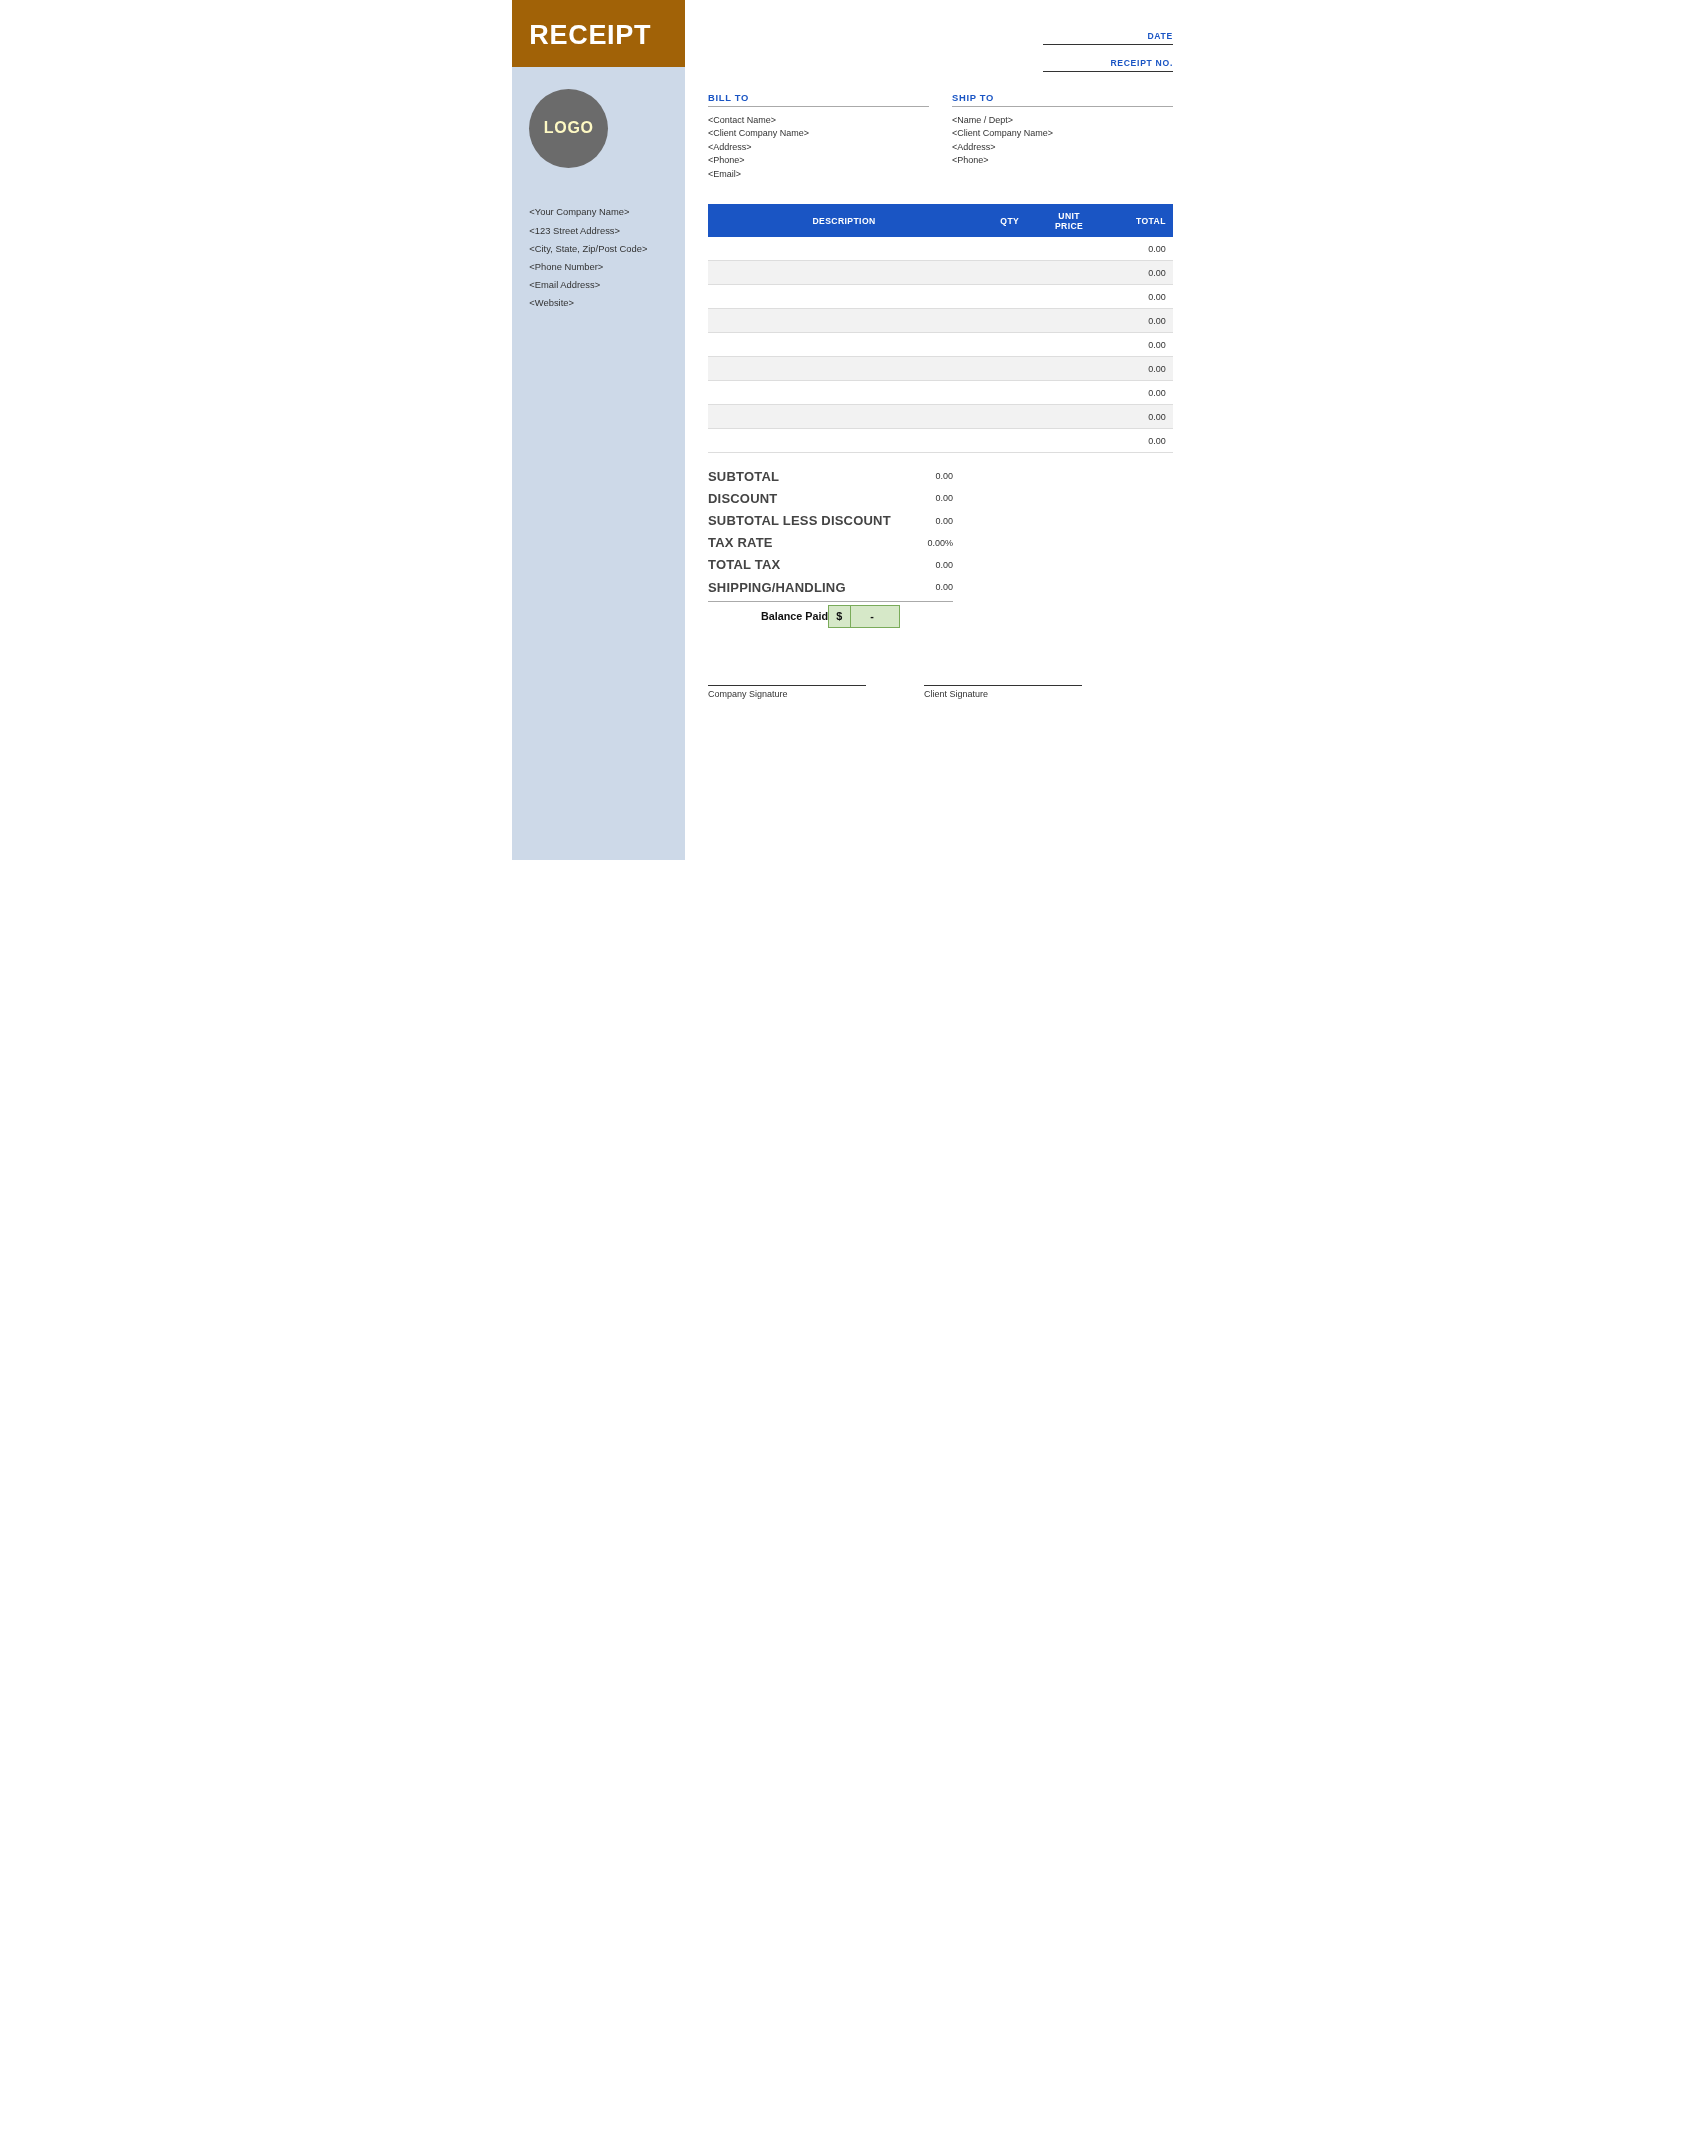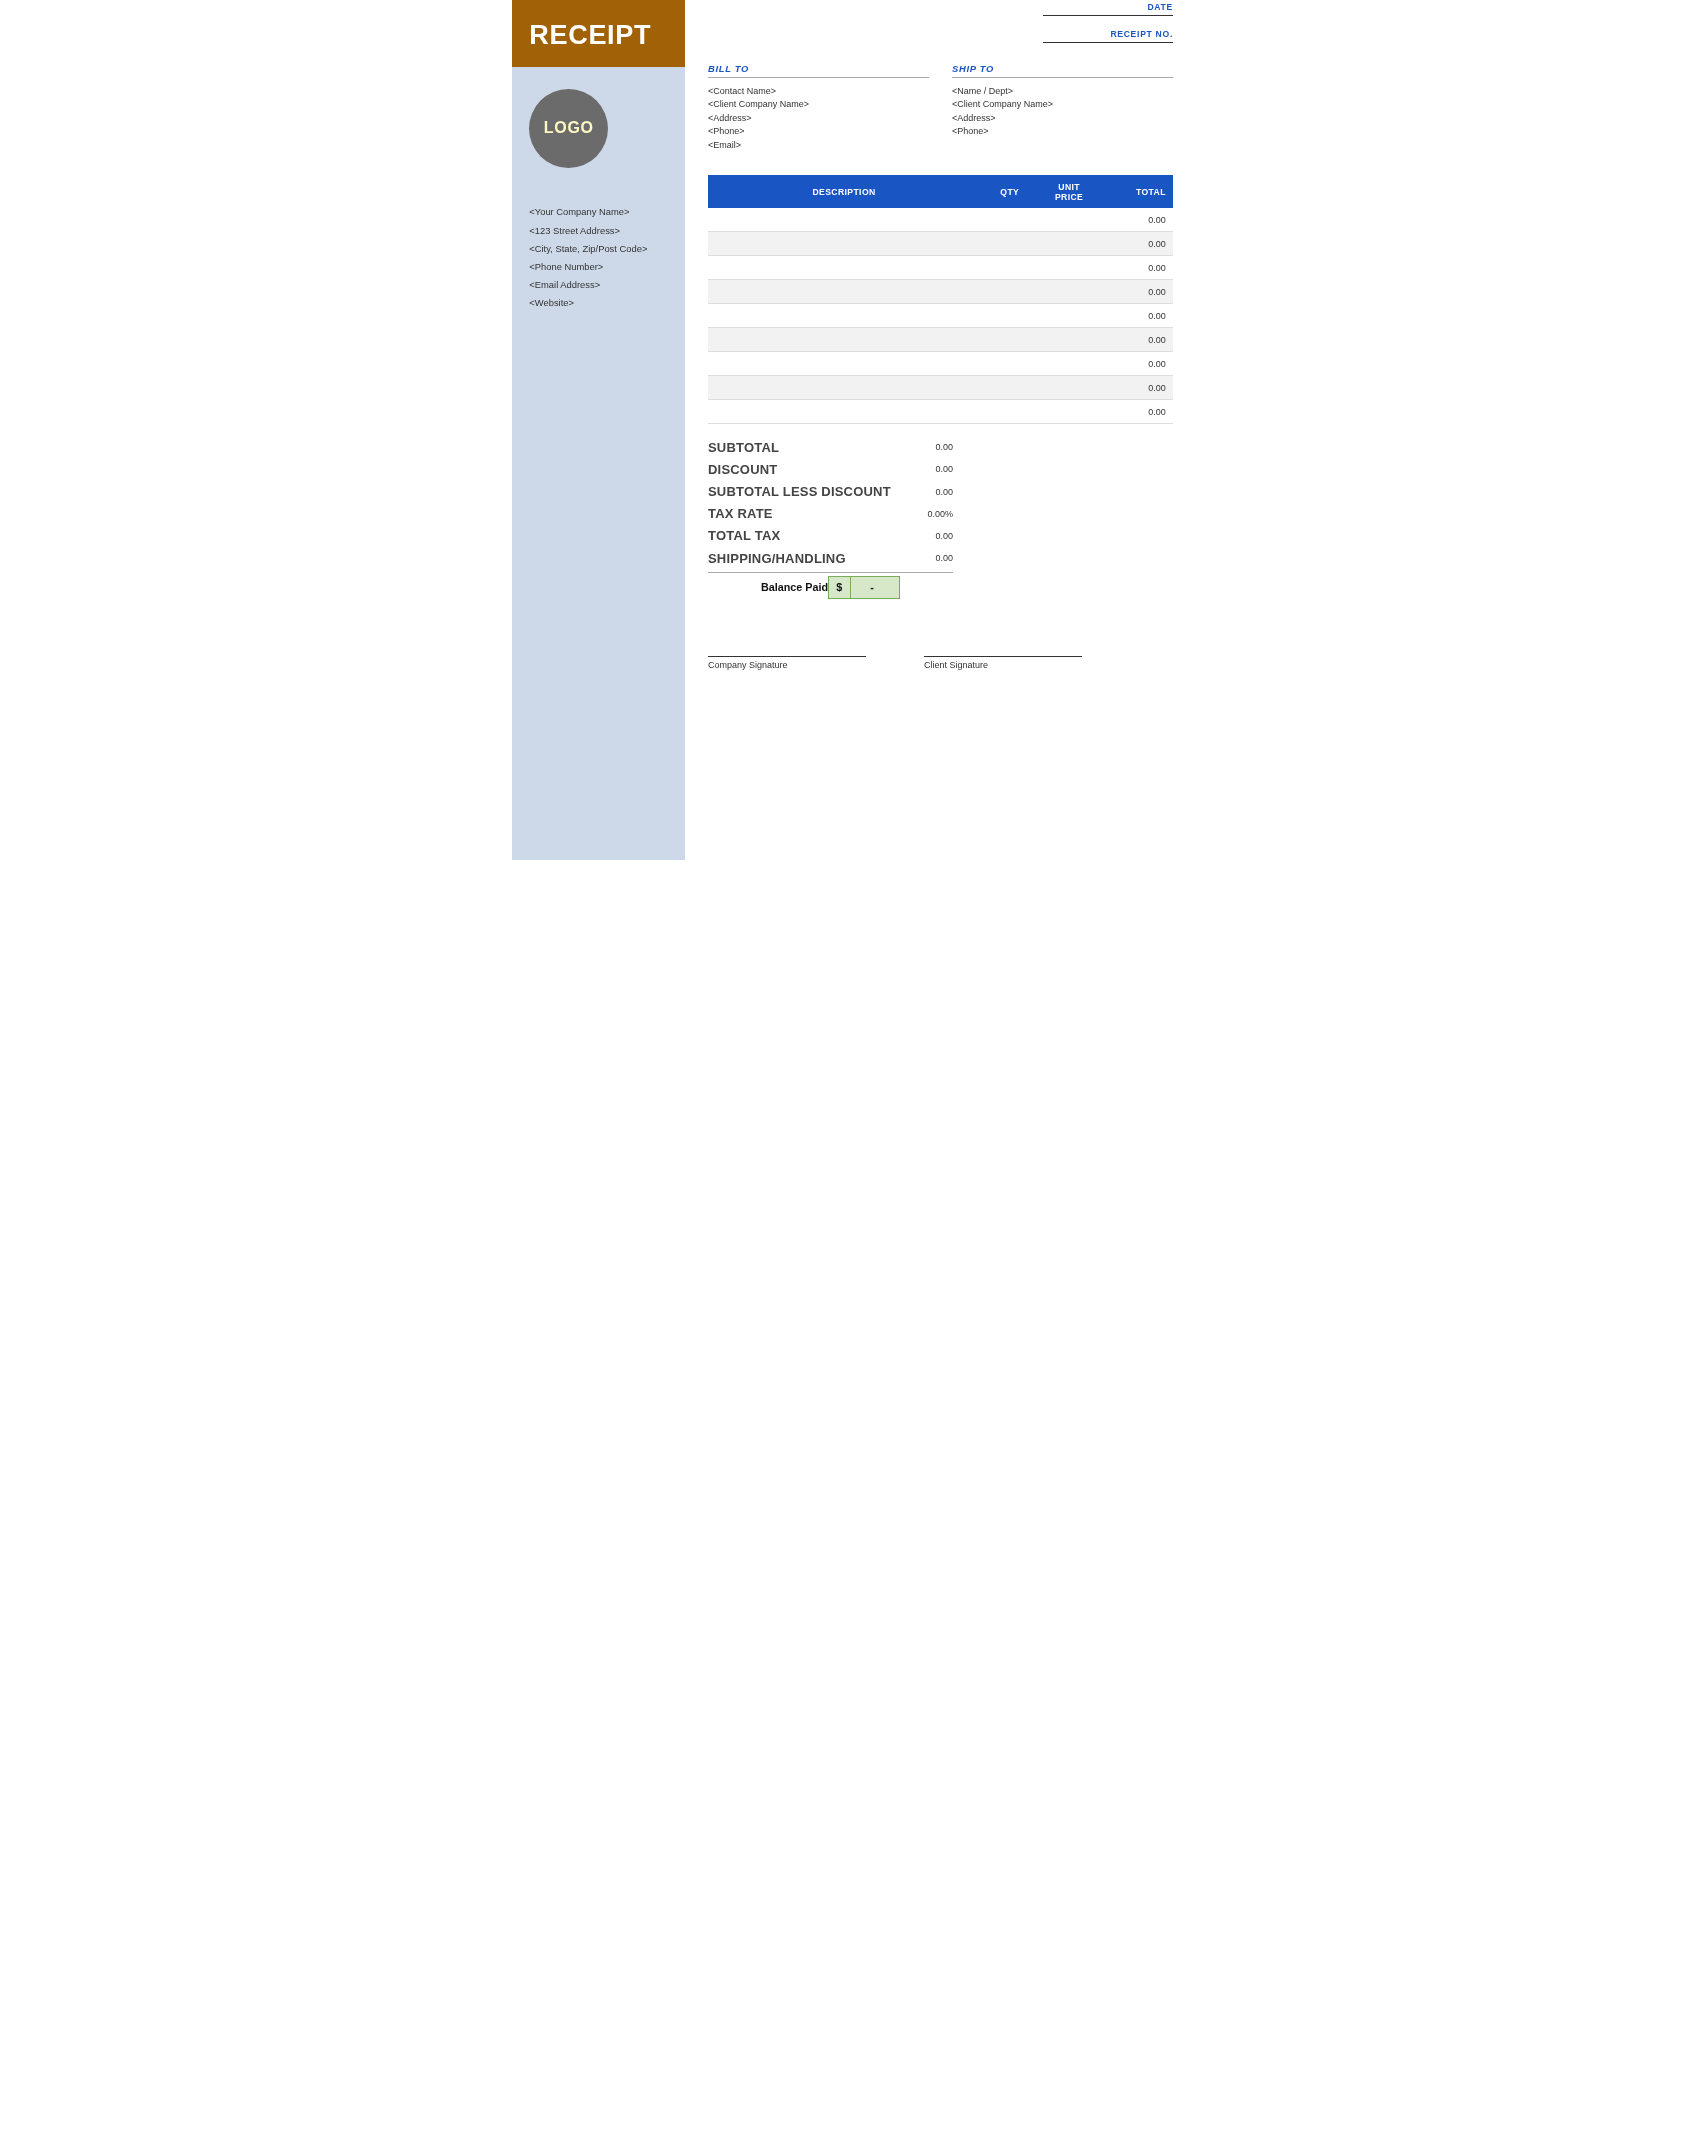--- a/index.html
+++ b/index.html
@@ -69,21 +69,21 @@
     }
 
     .sidebar-info span {
       font-size: 9.4px;
       color: #333;
     }
 
     
     .content {
       flex: 1;
-      padding: 2px 23px 23px 23px;
+      padding: 31px 23px 23px 23px;
       display: flex;
       flex-direction: column;
     }
 
     
     .meta-section {
       display: flex;
       flex-direction: column;
       align-items: flex-end;
       margin-bottom: 20px;
@@ -122,21 +122,20 @@
     }
 
     .address-title {
       font-size: 9.4px;
       font-weight: 700;
       color: #1a55c4;
       letter-spacing: 0.7px;
       border-bottom: 1.1px solid #aaa;
       padding-bottom: 3.6px;
       margin-bottom: 7.2px;
-      font-style: italic;
     }
 
     .address-block p {
       font-size: 9px;
       color: #333;
       margin-bottom: 3.6px;
     }
 
     
     .items-table {

